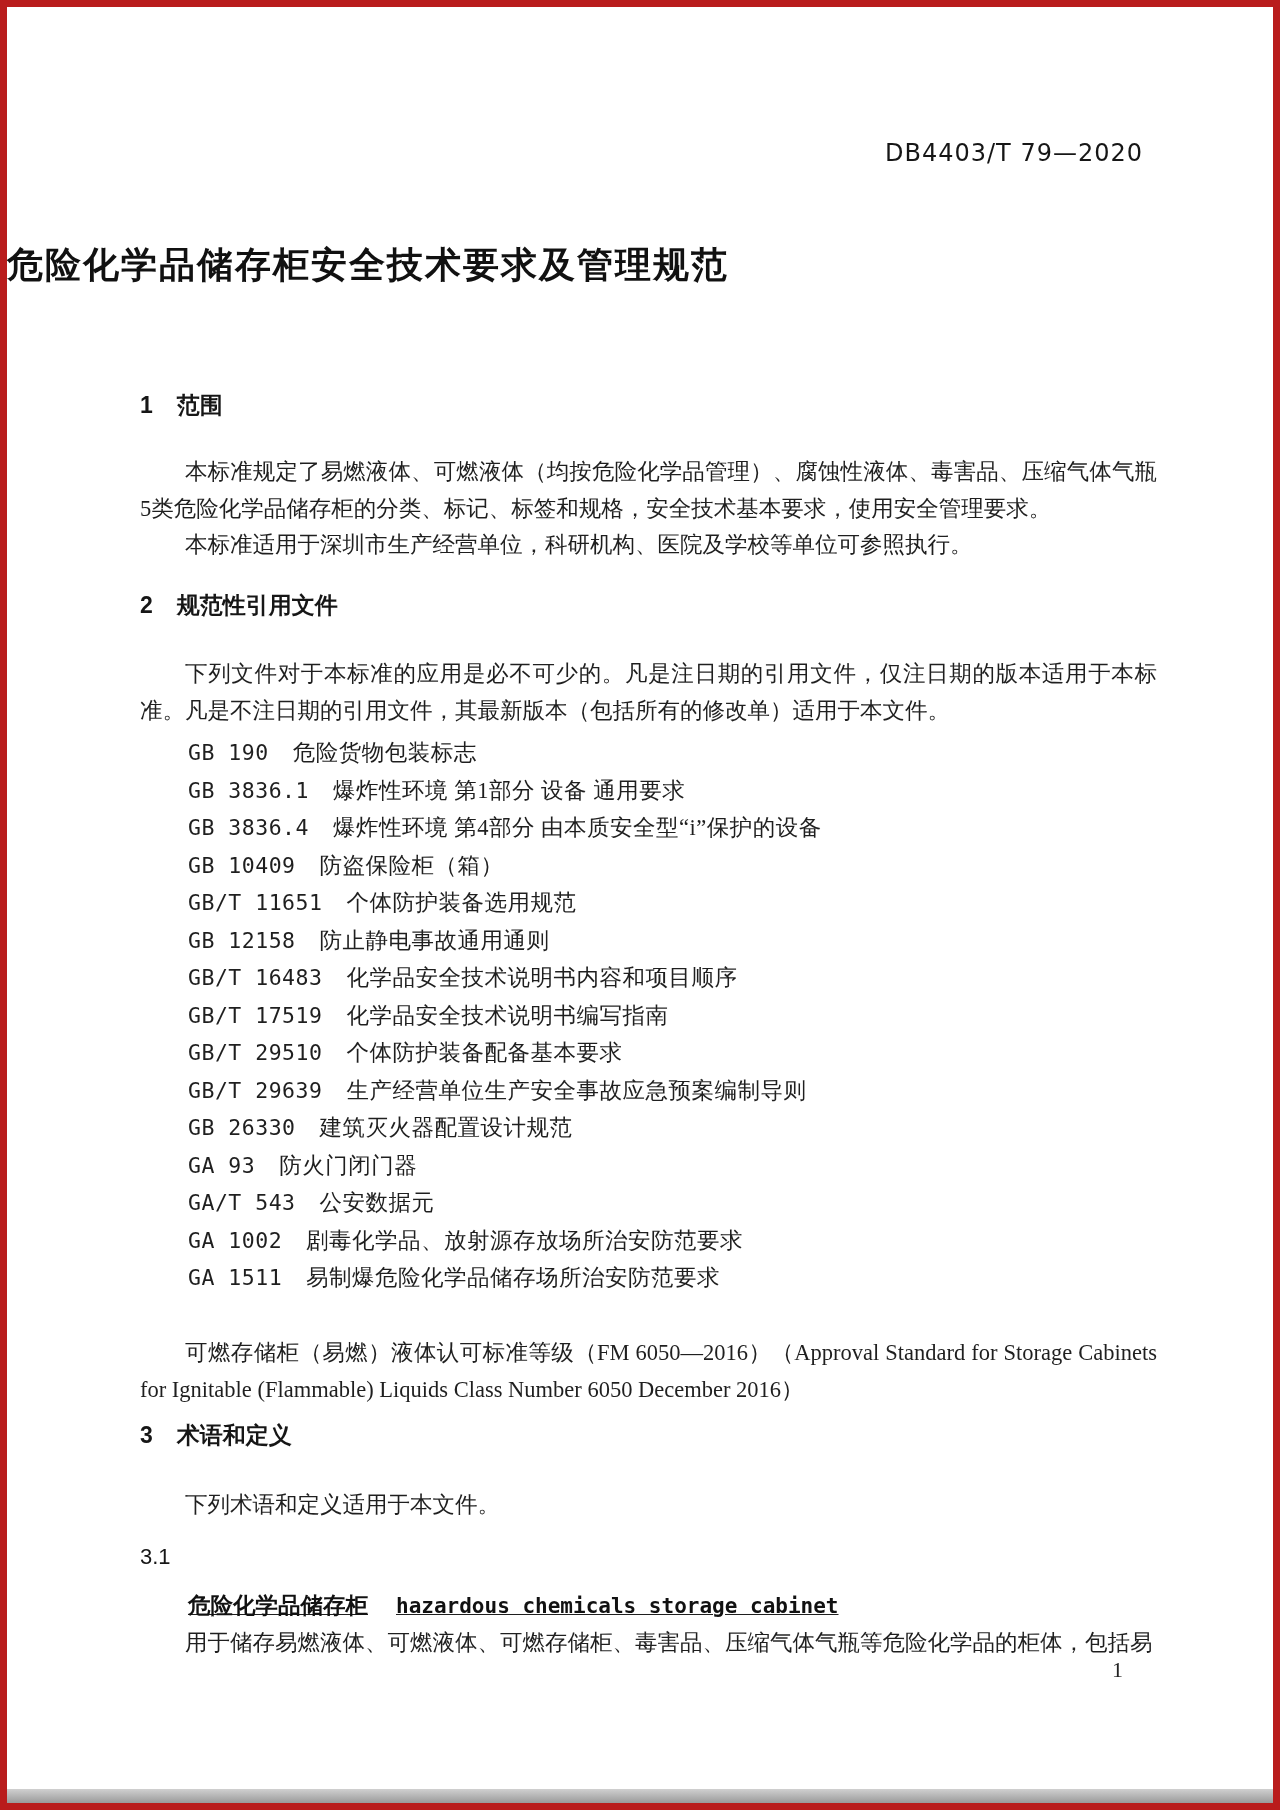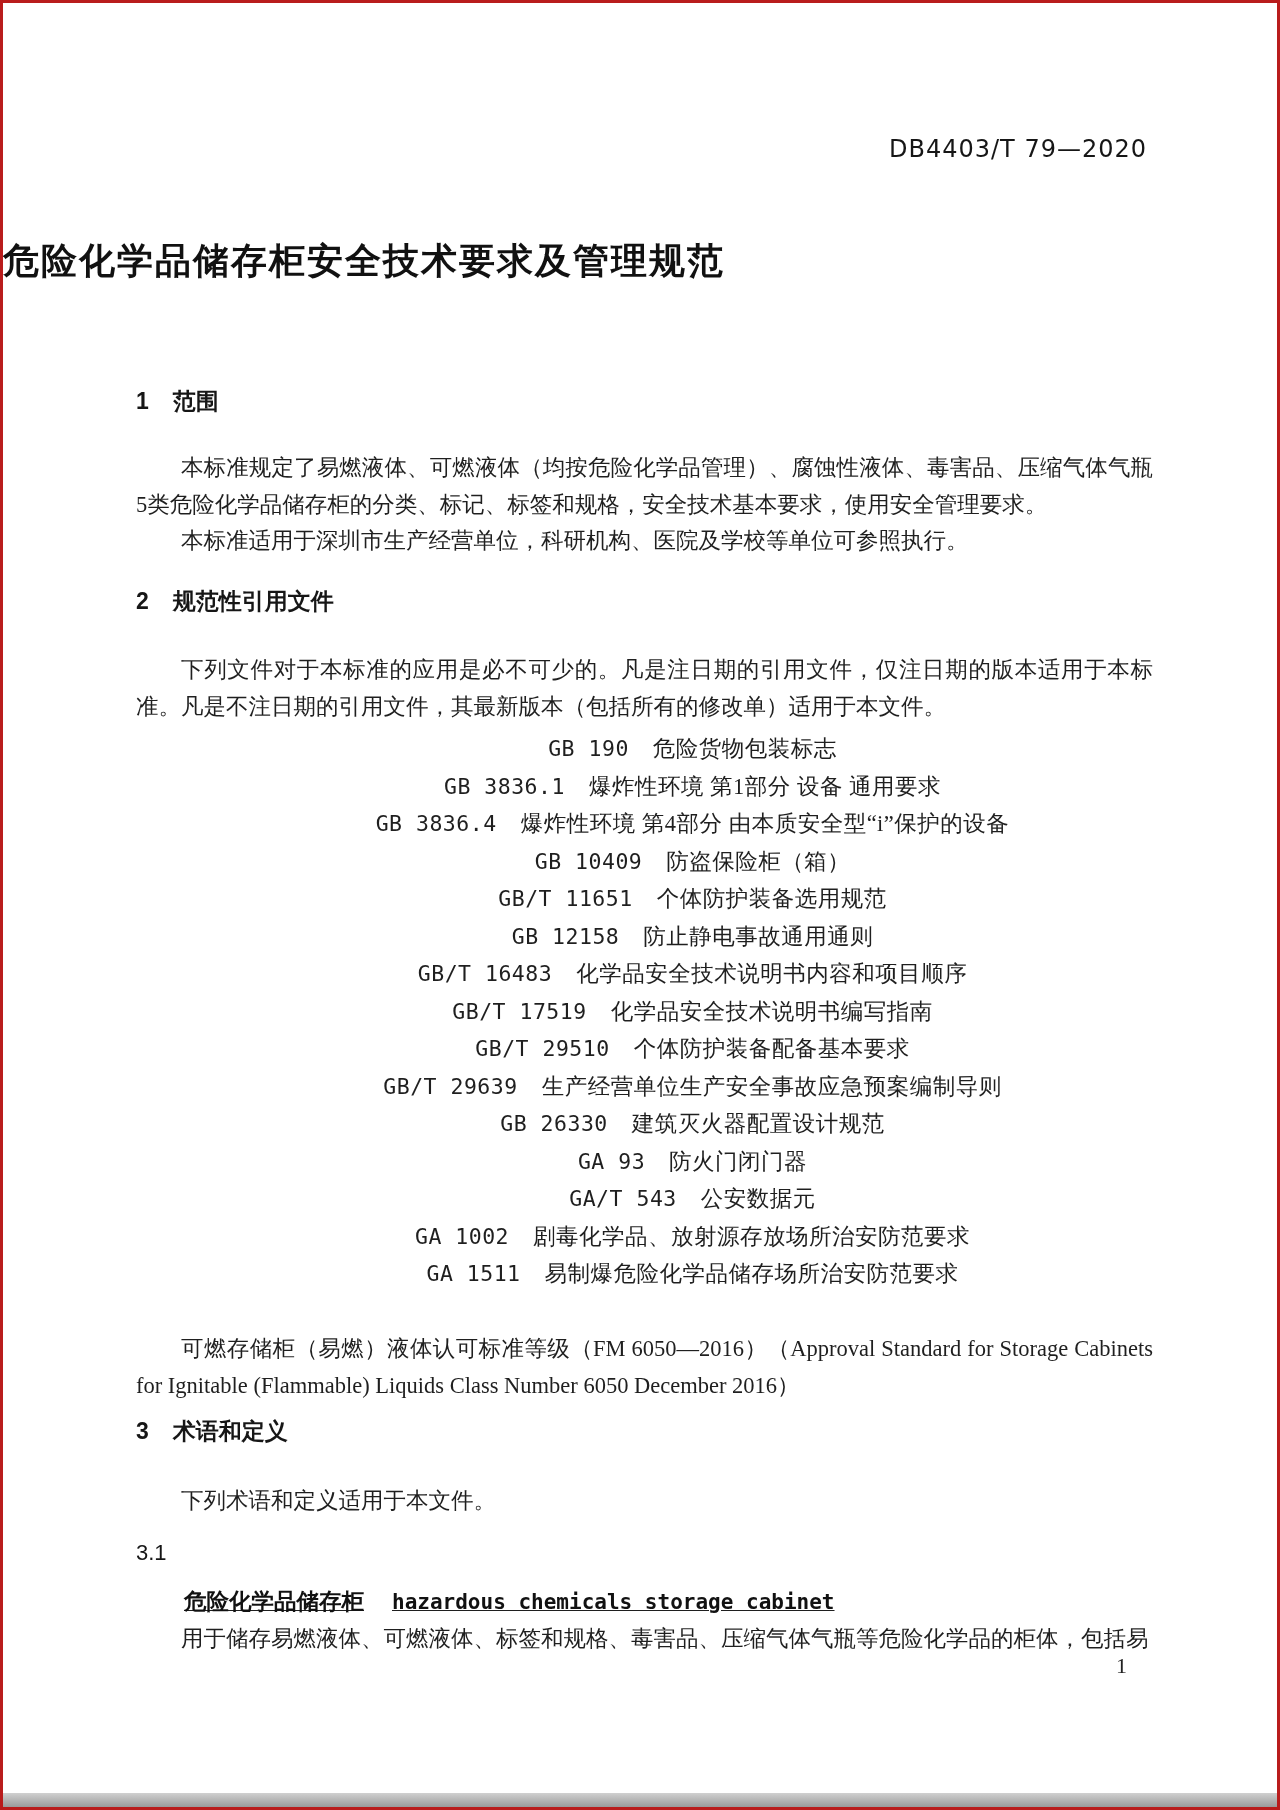--- a/index.html
+++ b/index.html
@@ -1,21 +1,21 @@
 <!DOCTYPE html>
 <html lang="zh"><head>
 <meta charset="utf-8">
 <style>
   html,body{margin:0;padding:0;background:#ffffff;}
   .page{
     position:relative;
     width:1280px;height:1810px;
     background:#ffffff;
     box-sizing:border-box;
-    border:3px solid #b91c1c;
+    border:7px solid #b91c1c;
     font-family:"Liberation Serif","DejaVu Serif",serif;
     color:#1f1f1f;
     overflow:hidden;
   }
   .doc-code{
     position:absolute;top:132px;right:130px;
     font-family:"DejaVu Sans","Liberation Sans",sans-serif;
     font-size:24px;letter-spacing:1px;color:#161616;
   }
   .doc-title{
@@ -28,21 +28,21 @@
   .sec-heading{
     font-family:"Liberation Sans","DejaVu Sans",sans-serif;
     font-weight:bold;font-size:23px;color:#161616;
   }
   .sec-heading .h-num{display:inline-block;}
   .sec-heading .h-label{display:inline-block;margin-left:24px;}
   .para{
     font-size:22.5px;line-height:36.5px;
     text-align:justify;text-indent:2em;margin:0;color:#1f1f1f;
   }
-  .ref-list{font-size:22.5px;line-height:37.5px;padding-left:48px;text-align:center;}
+  .ref-list{font-size:22.5px;line-height:37.5px;padding-left:48px;}
   .ref-item{white-space:nowrap;}
   .ref-code{
     font-family:"DejaVu Sans Mono","Liberation Mono",monospace;
     font-size:21.5px;margin-right:24px;letter-spacing:0.5px;
   }
   .ref-title{letter-spacing:0.5px;}
   .sub-num{
     font-family:"Liberation Sans","DejaVu Sans",sans-serif;
     font-size:22px;color:#161616;
   }
@@ -126,21 +126,21 @@
     <span class="h-num">3</span><span class="h-label">术语和定义</span>
   </div>
   <div class="content-block" style="top:1480px;">
     <p class="para">下列术语和定义适用于本文件。</p>
   </div>
   <div class="content-block sub-num" style="top:1537px;">3.1</div>
   <div class="content-block term-line" style="top:1583px;padding-left:48px;box-sizing:border-box;text-decoration:underline;">
     <span class="term-cn">危险化学品储存柜</span><span class="term-en">hazardous chemicals storage cabinet</span>
   </div>
   <div class="content-block" style="top:1618px;">
-    <p class="para">用于储存易燃液体、可燃液体、标签和规格、毒害品、压缩气体气瓶等危险化学品的柜体，包括易</p>
+    <p class="para">用于储存易燃液体、可燃液体、可燃存储柜、毒害品、压缩气体气瓶等危险化学品的柜体，包括易</p>
   </div>
 
   <div class="page-num">1</div>
 
 
   <div class="bottom-bar"></div>
 
 </div>
 
 </body></html>

